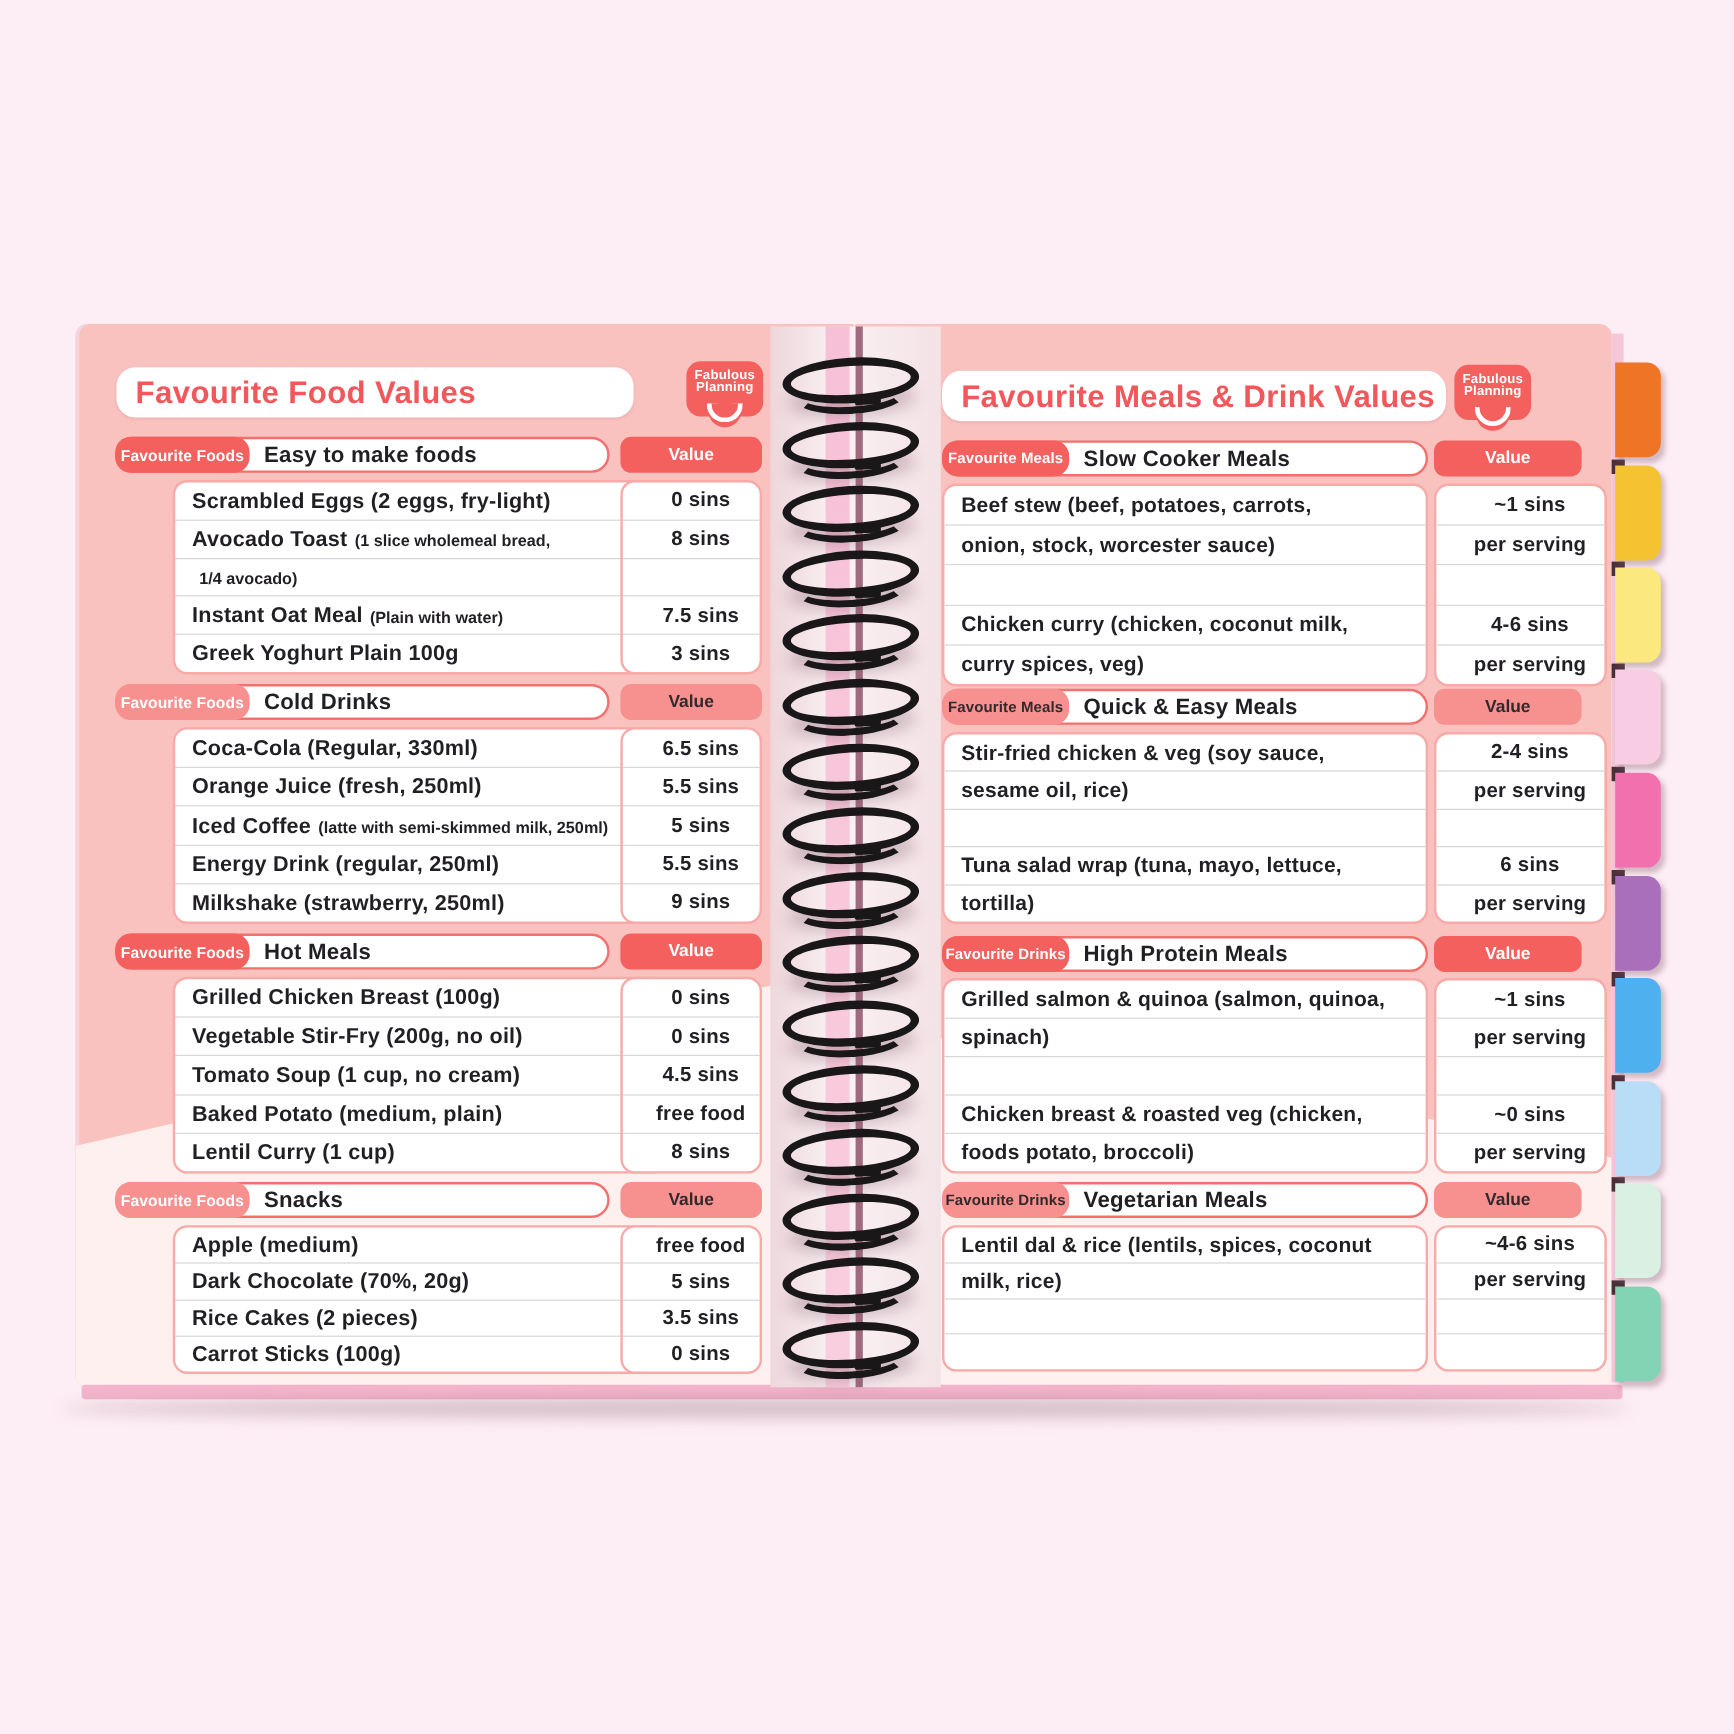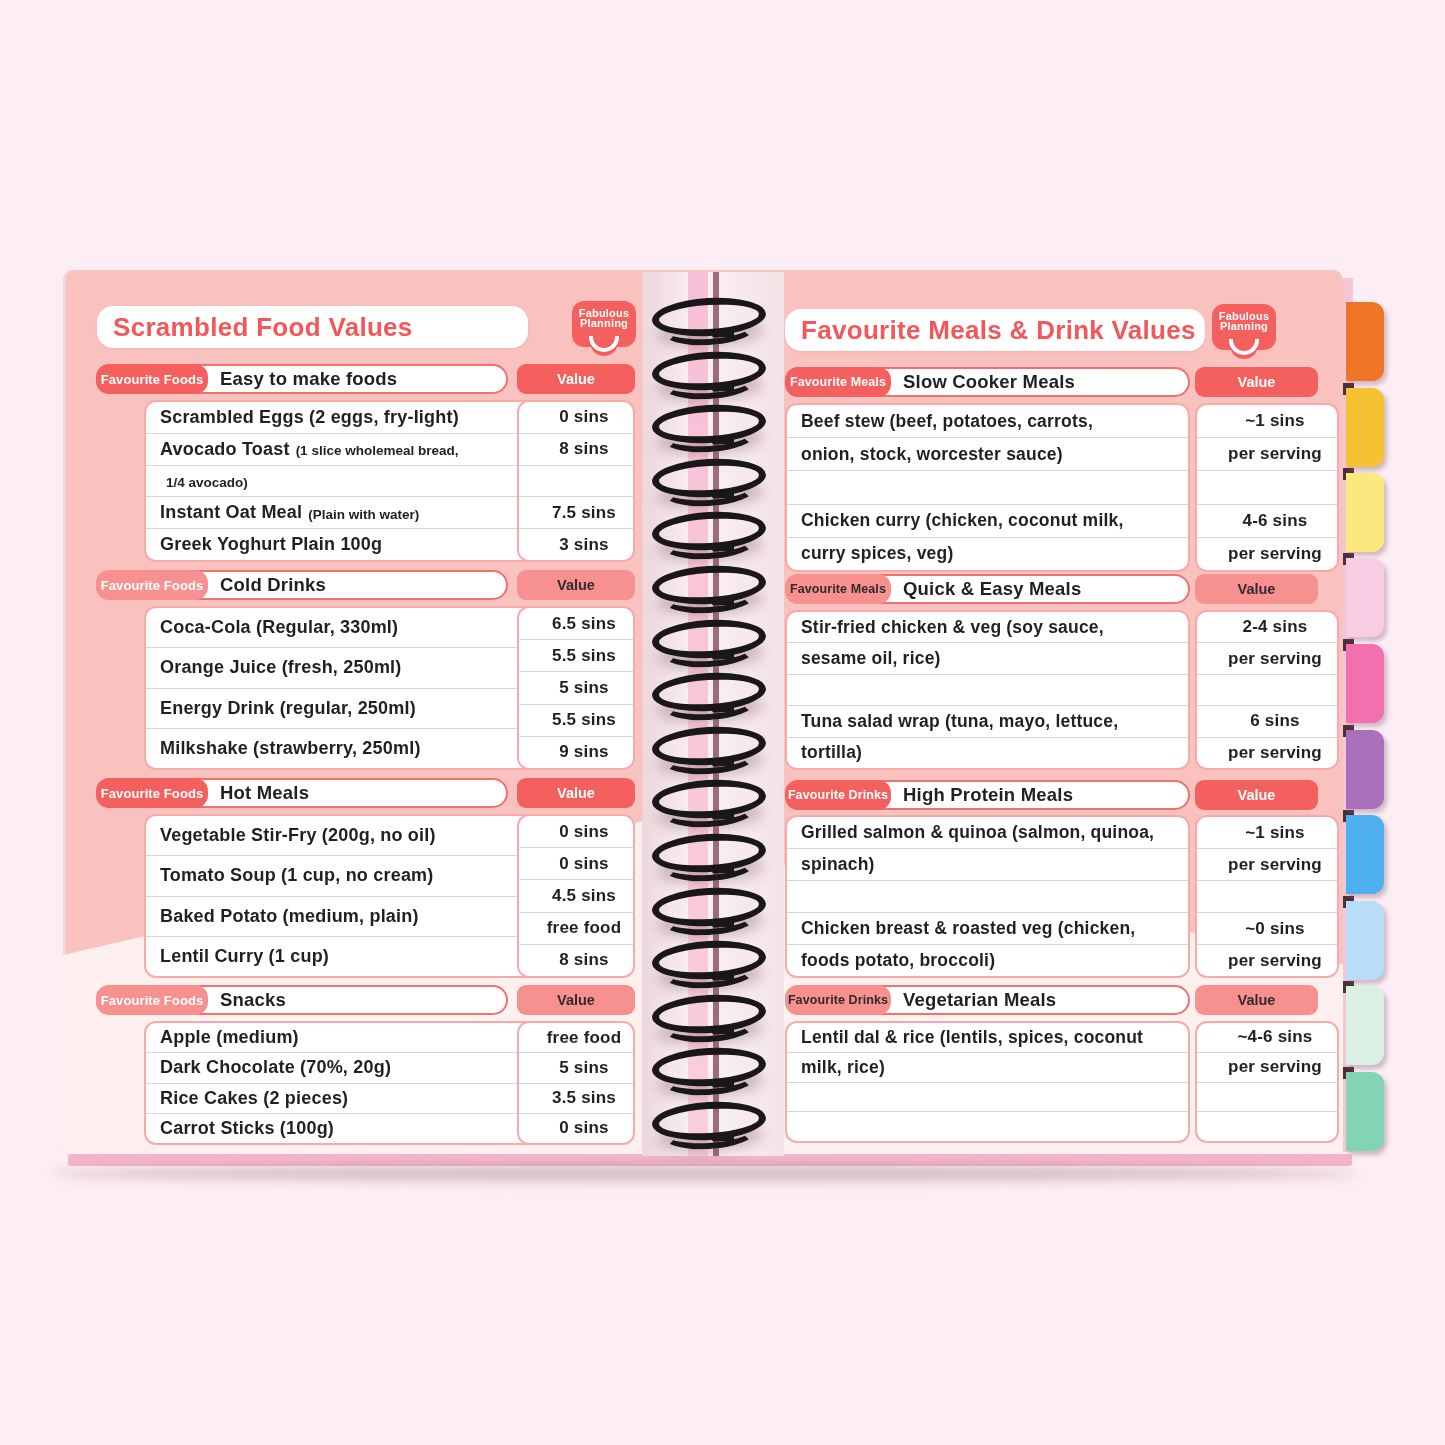--- a/index.html
+++ b/index.html
@@ -83,21 +83,21 @@
     <div class="wedge"></div>
   </div>
   <div class="page right">
     <div class="wedge"></div>
   </div>
   <div class="bottom-edge"></div>
   <div class="book-shadow"></div>
   <div class="right-edge"></div>
 
   <div class="title-box" id="lp-title">
-    <span class="t">Scrambled Food Values</span>
+    <span class="t">Favourite Food Values</span>
   </div>
   <div class="logo" id="lp-logo">
     <span class="l1">Fabulous</span>
     <span class="l2">Planning</span>
     <span class="bump"></span>
     <span class="smile"></span>
   </div>
 
   <div class="sec-pill lp-pill" style="top:364px">
     <div class="sec-badge red">Favourite Foods</div>
@@ -152,20 +152,24 @@
   <div class="box lp-rows" style="top:606px;height:164px">
     <div class="row">
         <span class="m">Coca-Cola (Regular, 330ml)</span>
         <span class="sm"></span>
       </div>
     <div class="row">
         <span class="m">Orange Juice (fresh, 250ml)</span>
         <span class="sm"></span>
       </div>
     <div class="row">
+        <span class="m">Iced Coffee</span>
+        <span class="sm">(latte with semi-skimmed milk, 250ml)</span>
+      </div>
+    <div class="row">
         <span class="m">Energy Drink (regular, 250ml)</span>
         <span class="sm"></span>
       </div>
     <div class="row">
         <span class="m">Milkshake (strawberry, 250ml)</span>
         <span class="sm"></span>
       </div>
   </div>
   <div class="box lp-vals" style="top:606px;height:164px">
     <div class="row v">
@@ -184,20 +188,24 @@
         <span class="vv">9 sins</span>
       </div>
   </div>
 
   <div class="sec-pill lp-pill" style="top:778px">
     <div class="sec-badge red">Favourite Foods</div>
     <div class="sec-name">Hot Meals</div>
   </div>
   <div class="val-badge red lp-valb" style="top:778px">Value</div>
   <div class="box lp-rows" style="top:814px;height:164px">
+    <div class="row">
+        <span class="m">Grilled Chicken Breast (100g)</span>
+        <span class="sm"></span>
+      </div>
     <div class="row">
         <span class="m">Vegetable Stir-Fry (200g, no oil)</span>
         <span class="sm"></span>
       </div>
     <div class="row">
         <span class="m">Tomato Soup (1 cup, no cream)</span>
         <span class="sm"></span>
       </div>
     <div class="row">
         <span class="m">Baked Potato (medium, plain)</span>

